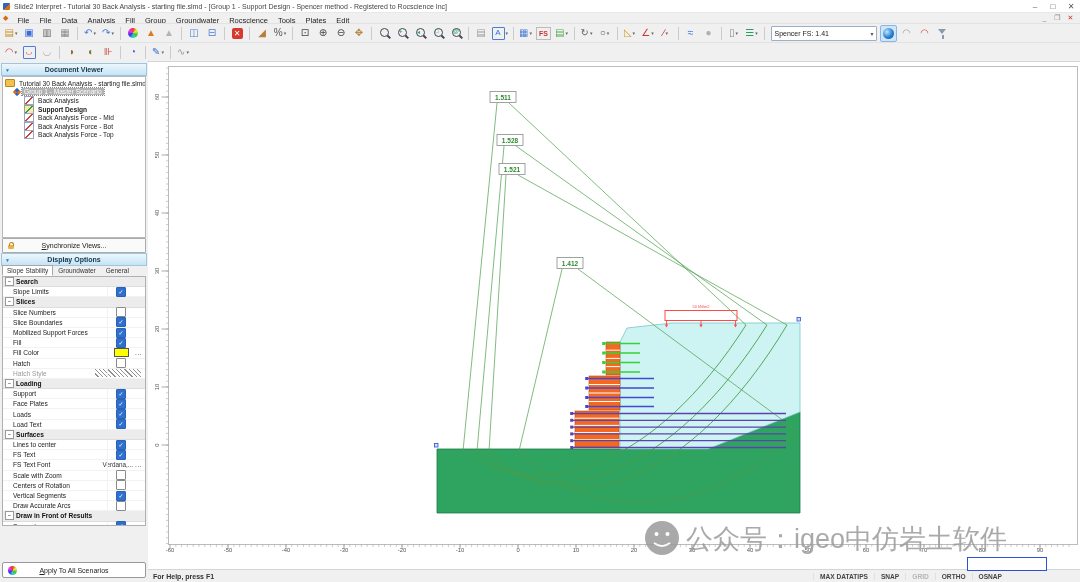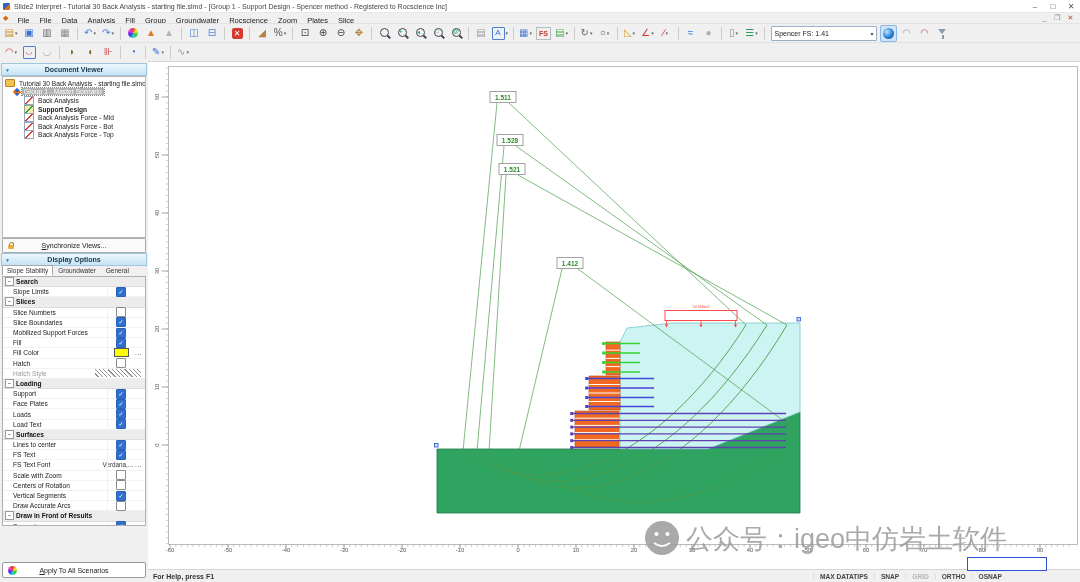--- a/index.html
+++ b/index.html
@@ -104,21 +104,21 @@
     <span class="title-text">Slide2 Interpret - Tutorial 30 Back Analysis - starting file.slmd - [Group 1 - Support Design - Spencer method - Registered to Rocscience Inc]</span>
     <span class="win-controls">
       <span class="win-btn">–</span>
       <span class="win-btn">□</span>
       <span class="win-btn">✕</span>
     </span>
   </div>
 
   <div class="menubar">
     <span class="menu-gem">◆</span>
-    <span id="menu-items"><span class="mi">File</span><span class="mi">File</span><span class="mi">Data</span><span class="mi">Analysis</span><span class="mi">Fill</span><span class="mi">Group</span><span class="mi">Groundwater</span><span class="mi">Rocscience</span><span class="mi">Zoom</span><span class="mi">Plates</span><span class="mi">Slice</span></span>
+    <span id="menu-items"><span class="mi">File</span><span class="mi">File</span><span class="mi">Data</span><span class="mi">Analysis</span><span class="mi">Fill</span><span class="mi">Group</span><span class="mi">Groundwater</span><span class="mi">Rocscience</span><span class="mi">Tools</span><span class="mi">Plates</span><span class="mi">Edit</span></span>
     <span class="mdi-controls">
       <span class="mdi-btn">_</span>
       <span class="mdi-btn">❐</span>
       <span class="mdi-btn close">✕</span>
     </span>
   </div>
 
   <div id="tb1" class="toolbar">
       <div class="tbi">
         <span class="g" style="color: rgb(200, 144, 32);">▤</span>

